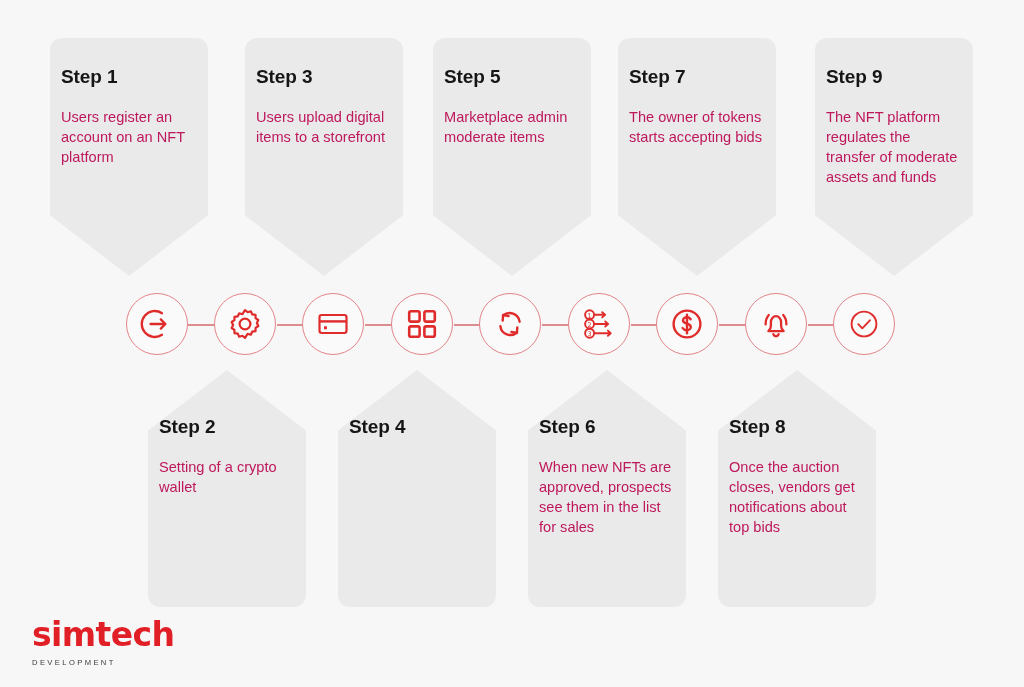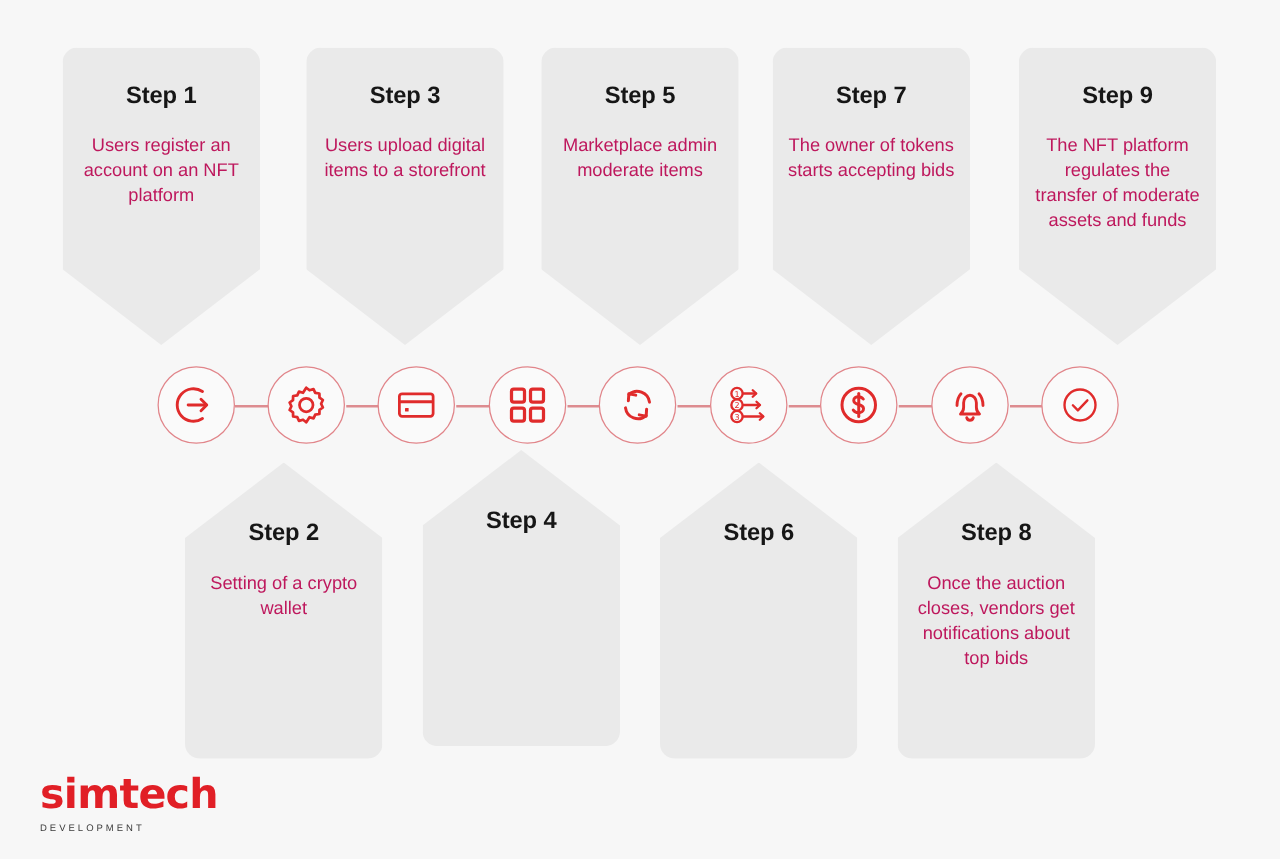--- a/index.html
+++ b/index.html
@@ -21,21 +21,21 @@
     position: relative;
     width: 1024px;
     height: 687px;
   }
 
   
   .step-card {
     position: absolute;
     width: 158px;
     background: #eaeaea;
-    text-align: center;
+    text-align: left;
     padding: 0 11px;
   }
   
   .step-card.top {
     border-radius: 12px 12px 0 0;
     -webkit-clip-path: polygon(0 0, 100% 0, 100% 74.5%, 50% 100%, 0 74.5%);
     clip-path: polygon(0 0, 100% 0, 100% 74.5%, 50% 100%, 0 74.5%);
   }
   
   .step-card.bottom {
@@ -140,26 +140,27 @@
   <div class="step-card top" style="left:815px; top:38px; height:238px;">
     <div class="step-title">Step 9</div>
     <div class="step-body">The NFT platform regulates the transfer of moderate assets and funds</div>
   </div>
 
   <div class="step-card bottom" style="left:148px; top:370px; height:237px;">
     <div class="step-title">Step 2</div>
     <div class="step-body">Setting of a crypto wallet</div>
   </div>
 
-  <div class="step-card bottom" style="left:338px; top:360px; height:237px;">
+  <div class="step-card bottom" style="left:338px; top:370px; height:237px;">
     <div class="step-title">Step 4</div>
   </div>
 
   <div class="step-card bottom" style="left:528px; top:370px; height:237px;">
     <div class="step-title">Step 6</div>
+    <div class="step-body">When new NFTs are approved, prospects see them in the list for sales</div>
   </div>
 
   <div class="step-card bottom" style="left:718px; top:370px; height:237px;">
     <div class="step-title">Step 8</div>
     <div class="step-body">Once the auction closes, vendors get notifications about top bids</div>
   </div>
 
   <div id="timeline">
 
     <div class="connector" style="left:188px; width:27px;"></div>

